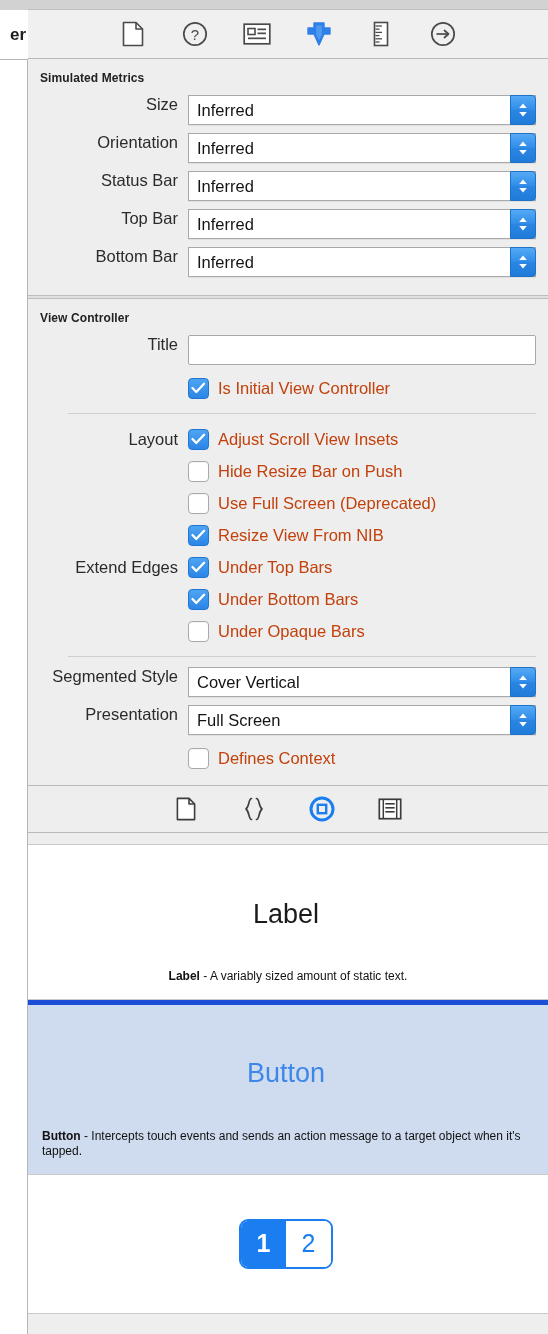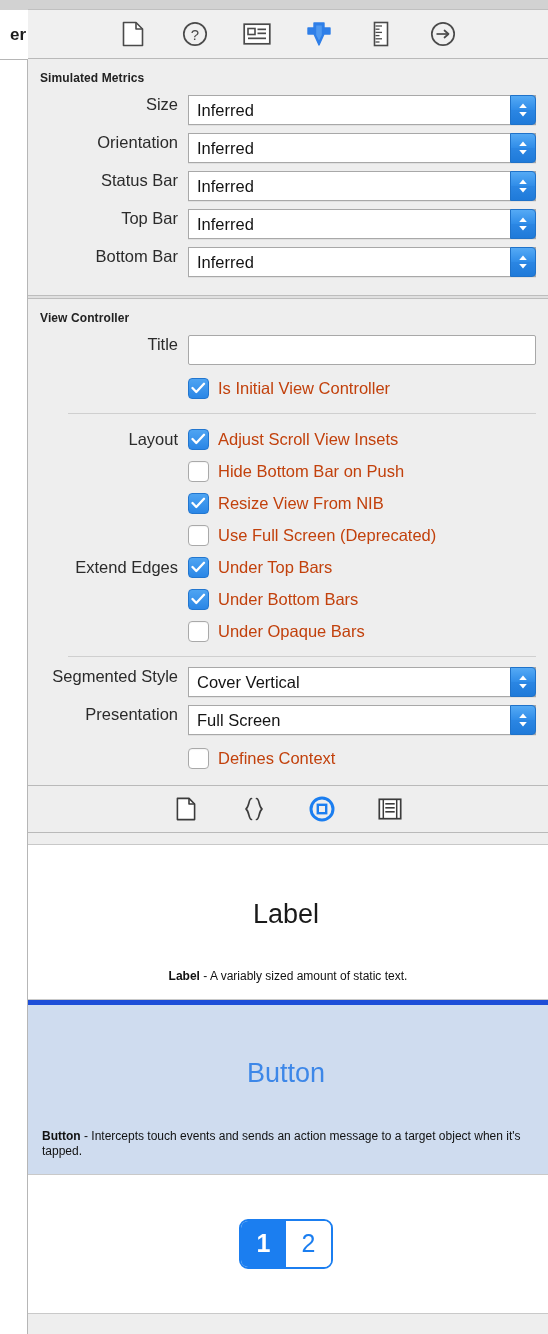--- a/index.html
+++ b/index.html
@@ -342,37 +342,37 @@
           <svg width="15" height="12" viewBox="0 0 15 12">
               <path d="M1.5 6 L5.3 10 L13 1.8" fill="none" stroke="#fff" stroke-width="2.3" stroke-linecap="round" stroke-linejoin="round"></path>
             </svg>
         </span>
         <span class="cb-label">Adjust Scroll View Insets</span>
       </div>
 
       <div class="cbrow">
         <div class="row-label empty">&nbsp;</div>
         <span class="cb off"></span>
-        <span class="cb-label">Hide Bottom Bar on Push</span>
+        <span class="cb-label">Hide Resize Bar on Push</span>
+      </div>
+
+      <div class="cbrow">
+        <div class="row-label empty">&nbsp;</div>
+        <span class="cb off"></span>
+        <span class="cb-label">Use Full Screen (Deprecated)</span>
       </div>
 
       <div class="cbrow">
         <div class="row-label empty">&nbsp;</div>
         <span class="cb on">
           <svg width="15" height="12" viewBox="0 0 15 12">
               <path d="M1.5 6 L5.3 10 L13 1.8" fill="none" stroke="#fff" stroke-width="2.3" stroke-linecap="round" stroke-linejoin="round"></path>
             </svg>
         </span>
         <span class="cb-label">Resize View From NIB</span>
-      </div>
-
-      <div class="cbrow">
-        <div class="row-label empty">&nbsp;</div>
-        <span class="cb off"></span>
-        <span class="cb-label">Use Full Screen (Deprecated)</span>
       </div>
 
       <div class="cbrow">
         <div class="row-label">Extend Edges</div>
         <span class="cb on">
           <svg width="15" height="12" viewBox="0 0 15 12">
               <path d="M1.5 6 L5.3 10 L13 1.8" fill="none" stroke="#fff" stroke-width="2.3" stroke-linecap="round" stroke-linejoin="round"></path>
             </svg>
         </span>
         <span class="cb-label">Under Top Bars</span>

